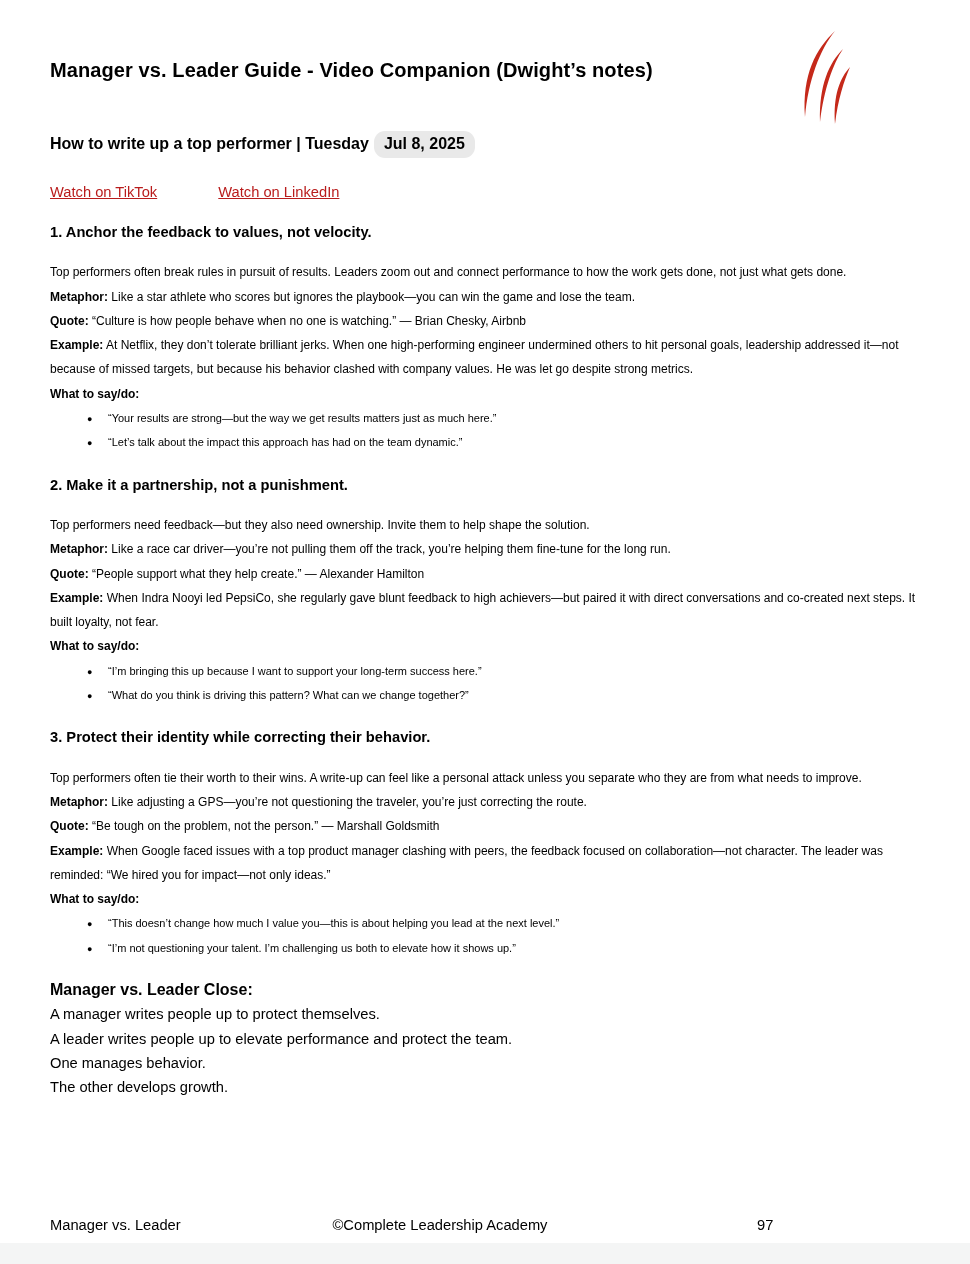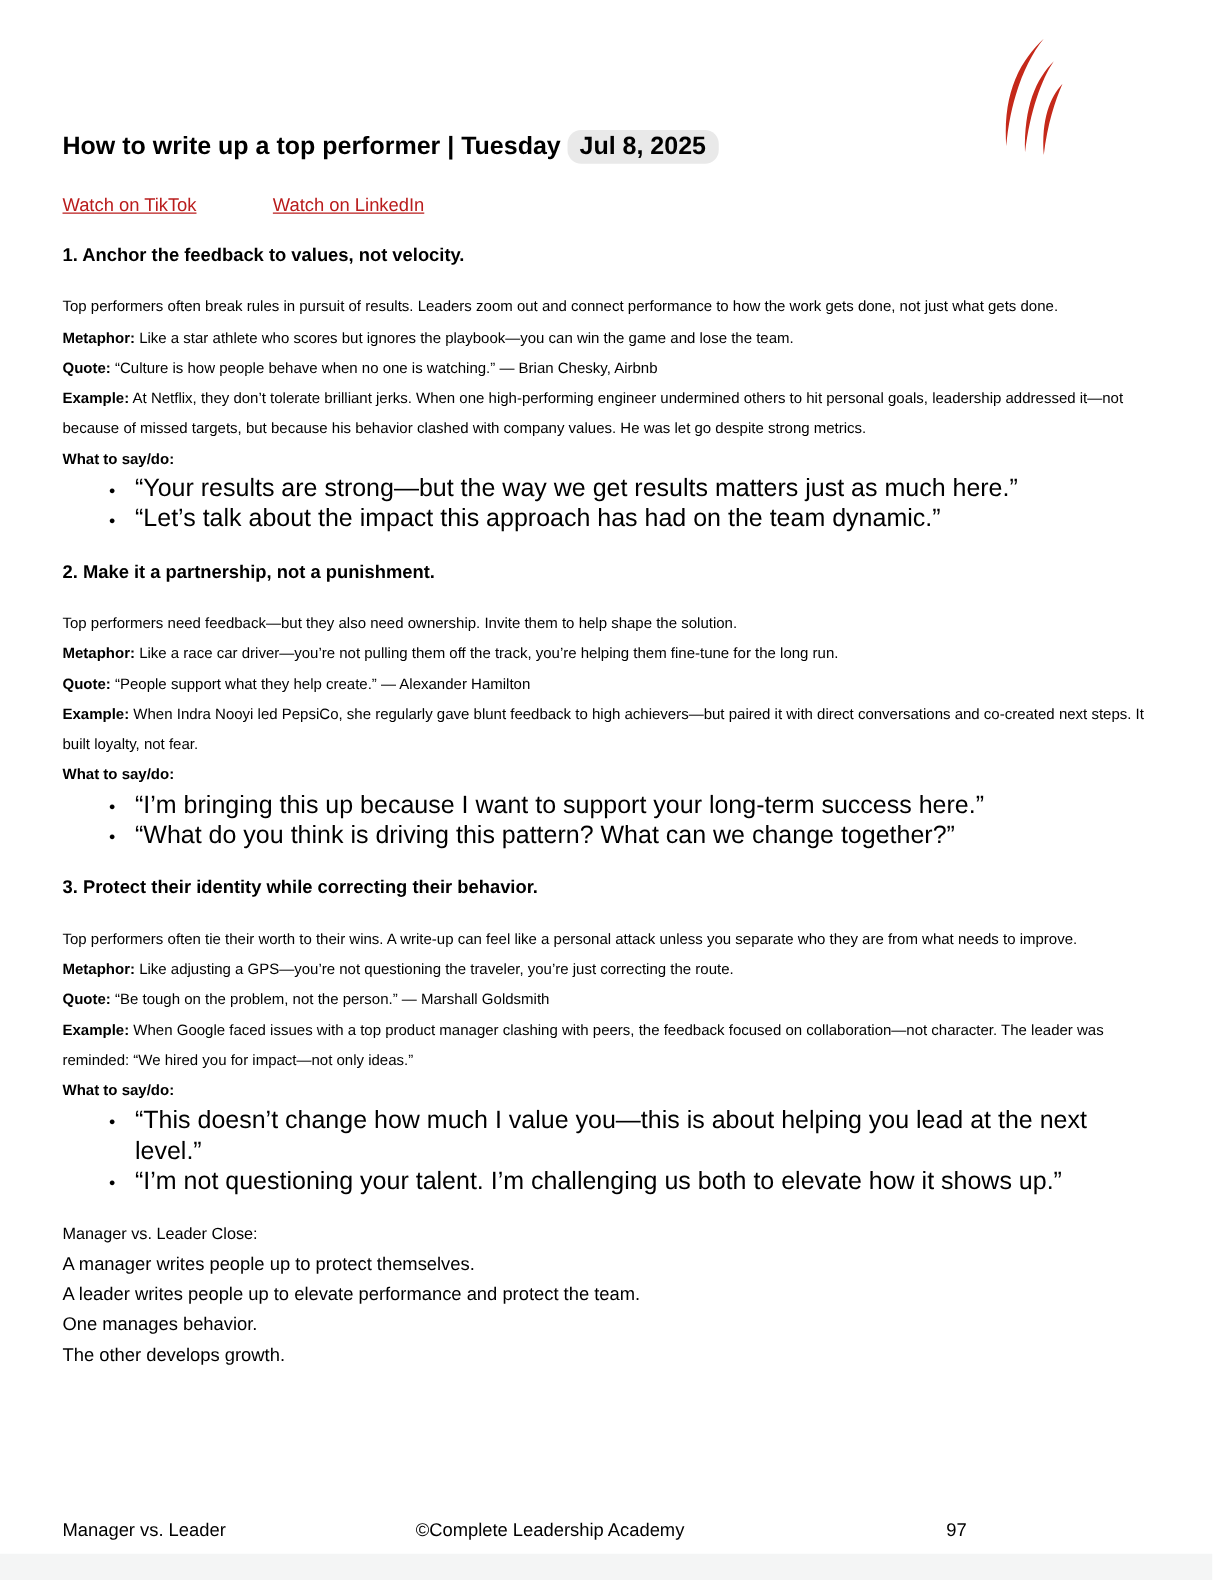--- a/index.html
+++ b/index.html
@@ -26,21 +26,21 @@
     height: 100px;
   }
   .title {
     font-size: 20px;
     font-weight: bold;
     line-height: 27px;
     letter-spacing: 0.1px;
   }
   .subtitle {
     margin-top: 46px;
-    font-size: 20px;
+    font-size: 16px;
     font-weight: bold;
     line-height: 28px;
     white-space: nowrap;
   }
   .date-pill {
     display: inline-block;
     background: #e9e9e9;
     border-radius: 11px;
     padding: 1px 10px 2px 10px;
     margin-left: 5px;
@@ -81,36 +81,36 @@
     text-align: right;
   }
   ul.say-do {
     list-style: none;
     margin: 0;
     padding: 0;
   }
   ul.say-do li {
     position: relative;
     padding-left: 58px;
-    font-size: 20px;
+    font-size: 11px;
     line-height: 24.3px;
   }
   ul.say-do li::before {
     content: "●";
     position: absolute;
     left: 37px;
     top: 1px;
     font-size: 9px;
   }
   .close-block {
     margin-top: 18px;
   }
   .close-heading {
-    font-size: 13px;
-    font-weight: normal;
+    font-size: 16px;
+    font-weight: bold;
     line-height: 24.3px;
     margin: 0;
   }
   .close-block p.close-line {
     margin: 0;
     font-size: 14.7px;
     line-height: 24.3px;
   }
   .footer {
     position: absolute;
@@ -148,20 +148,21 @@
 <body>
 
 <svg class="logo" viewBox="0 0 60 98" xmlns="http://www.w3.org/2000/svg" aria-hidden="true">
   <path d="M37,2 C18,20 4,45 7,88 C10,52 22,20 37,2 Z" fill="#c5291a"></path>
   <path d="M45,20 C31,34 21,56 22,93 C26,60 35,35 45,20 Z" fill="#c5291a"></path>
   <path d="M52,38 C42,49 35,66 37,95 C40,70 46,52 52,38 Z" fill="#c5291a"></path>
 </svg>
 
 <div class="doc">
 
+  <div class="title">Manager vs. Leader Guide - Video Companion (Dwight’s notes)</div>
 
   <div class="subtitle"><span>How to write up a top performer | Tuesday</span><span class="date-pill">Jul 8, 2025</span></div>
 
   <div class="links">
     <a>Watch on TikTok</a>
     <a>Watch on LinkedIn</a>
   </div>
 
   <div class="section">
     <p class="section-heading">1. Anchor the feedback to values, not velocity.</p>

